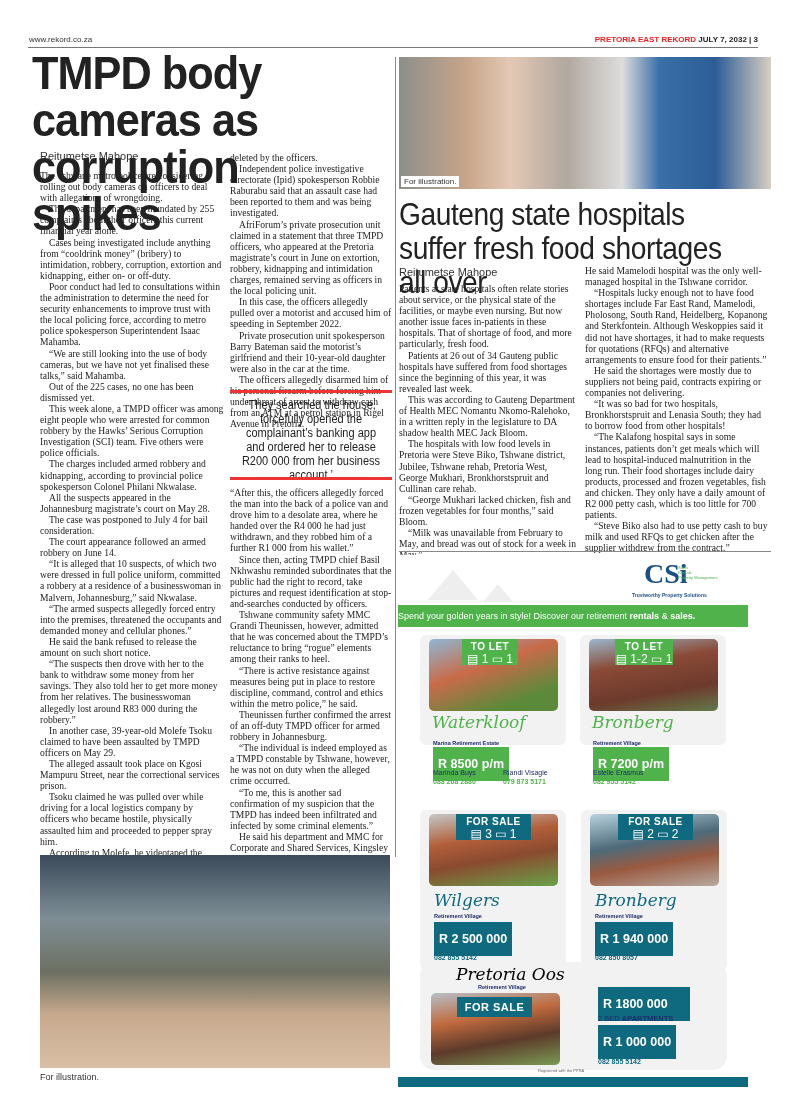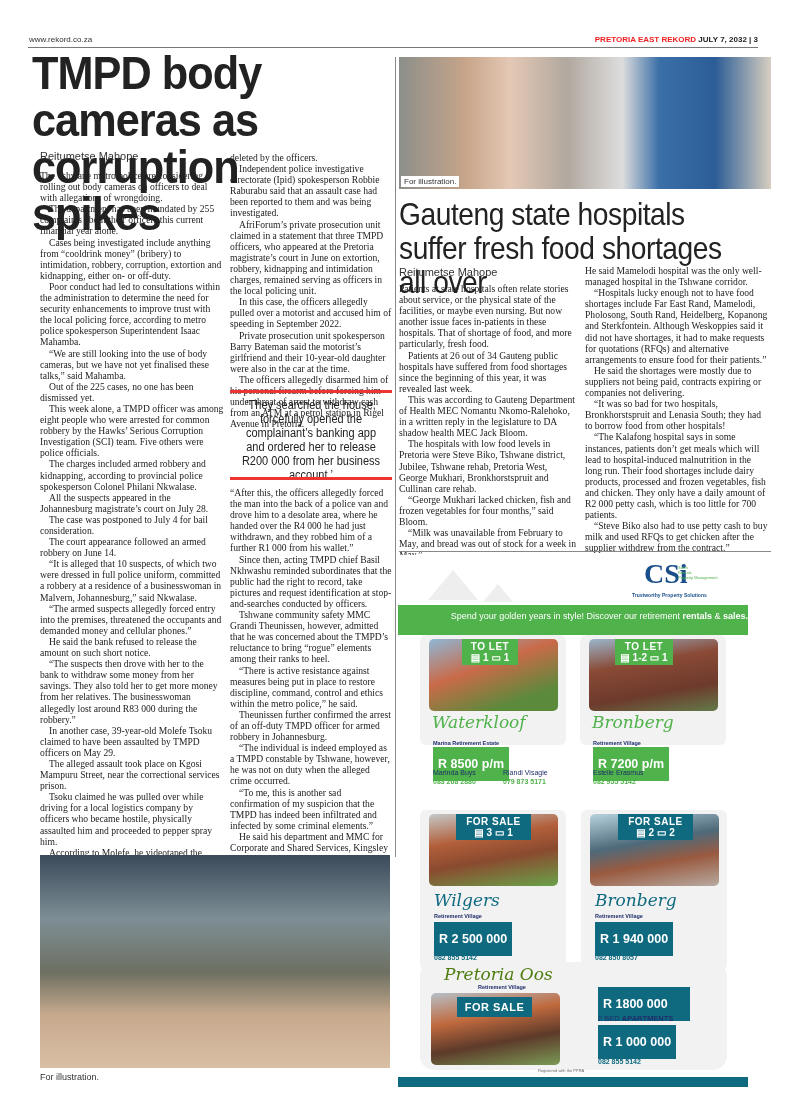--- a/index.html
+++ b/index.html
@@ -16,27 +16,27 @@
 .col p.noind{text-indent:0}
 .vrule{position:absolute;width:1px;background:#888}
 .photo-hosp{position:absolute;left:399px;top:57px;width:372px;height:132px;background:linear-gradient(90deg,#8c8f8a 0%,#c7a58a 18%,#e4c8b5 30%,#b1a89f 45%,#ddd 60%,#3a6fa8 70%,#2c5d96 85%,#d8cfc1 100%)}
 .photo-cap{position:absolute;background:#fff;font:8px "Liberation Sans",sans-serif;padding:1px 3px;color:#333}
 .headline2{position:absolute;left:399px;top:197px;width:380px;font:32px/34px "Liberation Sans",sans-serif;color:#222;transform:scaleX(.88);transform-origin:left top;letter-spacing:-.5px}
 .pullquote{position:absolute;left:232px;top:398px;width:158px;text-align:center;font:12.5px/14px "Liberation Sans",sans-serif;color:#222;transform:scaleX(.88);transform-origin:center top}
 .red-rule{position:absolute;height:3px;background:#e33}
 .photo-police{position:absolute;left:40px;top:855px;width:350px;height:213px;background:linear-gradient(180deg,#3b4a5a 0%,#7e8e95 30%,#6d7062 55%,#c7a98d 75%,#d9bfa5 100%)}
 .cap-bottom{position:absolute;left:40px;top:1072px;font:9px "Liberation Sans",sans-serif;color:#333}
 .ad{position:absolute;left:398px;top:555px;width:380px;height:530px;background:#fff}
-.ad-banner{position:absolute;left:0;top:50px;width:350px;height:30px;background:#4fb24a;color:#fff;font:9px "Liberation Sans",sans-serif;text-align:right;line-height:22px}
+.ad-banner{position:absolute;left:0;top:50px;width:350px;height:22px;background:#4fb24a;color:#fff;font:9px "Liberation Sans",sans-serif;text-align:left;line-height:22px}
 .ad-banner b{font-weight:bold}
 .csi-logo{position:absolute;left:230px;top:5px;width:120px;height:42px}
 .card{position:absolute;background:#f2f2f2;border-radius:6px}
 .card .img{position:absolute;border-radius:5px;overflow:hidden}
 .badge{position:absolute;color:#fff;text-align:center;font:bold 10px "Liberation Sans",sans-serif;letter-spacing:.5px}
-.badge .sub{font-size:10px;font-weight:bold;letter-spacing:0}
+.badge .sub{font-size:12px;font-weight:normal;letter-spacing:0}
 .green{background:#4fb24a}
 .teal{background:#0f6a80}
 .script{position:absolute;font:italic 17px "DejaVu Serif",serif}
 .estate{position:absolute;font:bold 5.5px "Liberation Sans",sans-serif;color:#1f2e6b}
 .price{position:absolute;color:#fff;font:bold 12.5px "Liberation Sans",sans-serif;padding:10px 5px}
 .contact{position:absolute;font:7px "Liberation Sans",sans-serif;line-height:9px}
 .contact .ph{font-weight:bold}
 .ad-foot{position:absolute;left:0;top:522px;width:350px;height:10px;background:#0f6a80}
 .reg{position:absolute;left:140px;top:513px;font:4px "Liberation Sans",sans-serif;color:#666}
 </style>
@@ -57,21 +57,21 @@
 
 <div class="col" style="left:40px;top:170px;width:184px" id="a1c1">
     <p class="noind">The Tshwane metro police are considering rolling out body cameras on officers to deal with allegations of wrongdoing.</p>
     <p>The department has been inundated by 255 complaints about their officers this current financial year alone.</p>
     <p>Cases being investigated include anything from “cooldrink money” (bribery) to intimidation, robbery, corruption, extortion and kidnapping, either on- or off-duty.</p>
     <p>Poor conduct had led to consultations within the administration to determine the need for security enhancements to improve trust with the local policing force, according to metro police spokesperson Superintendent Isaac Mahamba.</p>
     <p>“We are still looking into the use of body cameras, but we have not yet finalised these talks,” said Mahamba.</p>
     <p>Out of the 225 cases, no one has been dismissed yet.</p>
     <p>This week alone, a TMPD officer was among eight people who were arrested for common robbery by the Hawks’ Serious Corruption Investigation (SCI) team. Five others were police officials.</p>
     <p>The charges included armed robbery and kidnapping, according to provincial police spokesperson Colonel Philani Nkwalase.</p>
-    <p>All the suspects appeared in the Johannesburg magistrate’s court on July 28.</p>
+    <p>All the suspects appeared in the Johannesburg magistrate’s court on May 28.</p>
     <p>The case was postponed to July 4 for bail consideration.</p>
     <p>The court appearance followed an armed robbery on June 14.</p>
     <p>“It is alleged that 10 suspects, of which two were dressed in full police uniform, committed a robbery at a residence of a businesswoman in Malvern, Johannesburg,” said Nkwalase.</p>
     <p>“The armed suspects allegedly forced entry into the premises, threatened the occupants and demanded money and cellular phones.”</p>
     <p>He said the bank refused to release the amount on such short notice.</p>
     <p>“The suspects then drove with her to the bank to withdraw some money from her savings. They also told her to get more money from her relatives. The businesswoman allegedly lost around R83 000 during the robbery.”</p>
     <p>In another case, 39-year-old Molefe Tsoku claimed to have been assaulted by TMPD officers on May 29.</p>
     <p>The alleged assault took place on Kgosi Mampuru Street, near the correctional services prison.</p>
     <p>Tsoku claimed he was pulled over while driving for a local logistics company by officers who became hostile, physically assaulted him and proceeded to pepper spray him.</p>
     <p>According to Molefe, he videotaped the incident, but the footage was allegedly</p>
@@ -198,21 +198,21 @@
     <div class="script" style="left:14px;top:80px;color:#0f6a80">Bronberg</div>
     <div class="estate" style="left:14px;top:103px">Retirement Village</div>
     <div class="price teal" style="left:14px;top:112px">R 1 940 000</div>
     <div class="contact" style="left:14px;top:134px;color:#0f6a80">
         <div>Loraine Botha</div>
         <div class="ph" style="color:#0f6a80">082 850 8057</div>
       </div>
   </div>
 
   <div class="card" style="left:22px;top:407px;width:307px;height:108px;border-radius:14px">
-    <div class="script" style="left:24px;top:2px;color:#4d7c0f">Pretoria Oos</div>
+    <div class="script" style="left:36px;top:2px;color:#000000">Pretoria Oos</div>
     <div class="estate" style="left:58px;top:22px">Retirement Village</div>
     <div class="img" style="left:11px;top:31px;width:129px;height:72px;background:linear-gradient(170deg,#b6c0c8 0%,#c06a3e 35%,#5d3a2a 65%,#7a9a55 100%)"></div>
     <div class="badge teal" style="left:37px;top:35px;width:75px;height:20px;line-height:20px;font-size:11px">FOR SALE</div>
     <div style="position:absolute;left:178px;top:24px;font:7.5px 'Liberation Sans',sans-serif;color:#1f2e6b"><span>MODERN 3 BED </span><b>HOUSE</b></div>
     <div class="price teal" style="left:178px;top:25px;width:92px">R 1800 000</div>
     <div style="position:absolute;left:178px;top:52px;font:7.5px 'Liberation Sans',sans-serif;color:#1f2e6b"><span>2 BED </span><b>APARTMENTS</b></div>
     <div class="price teal" style="left:178px;top:63px">R 1 000 000</div>
     <div class="contact" style="left:178px;top:86px;color:#0f6a80">
         <div>Estelle Erasmus</div>
         <div class="ph">082 855 5142</div>

